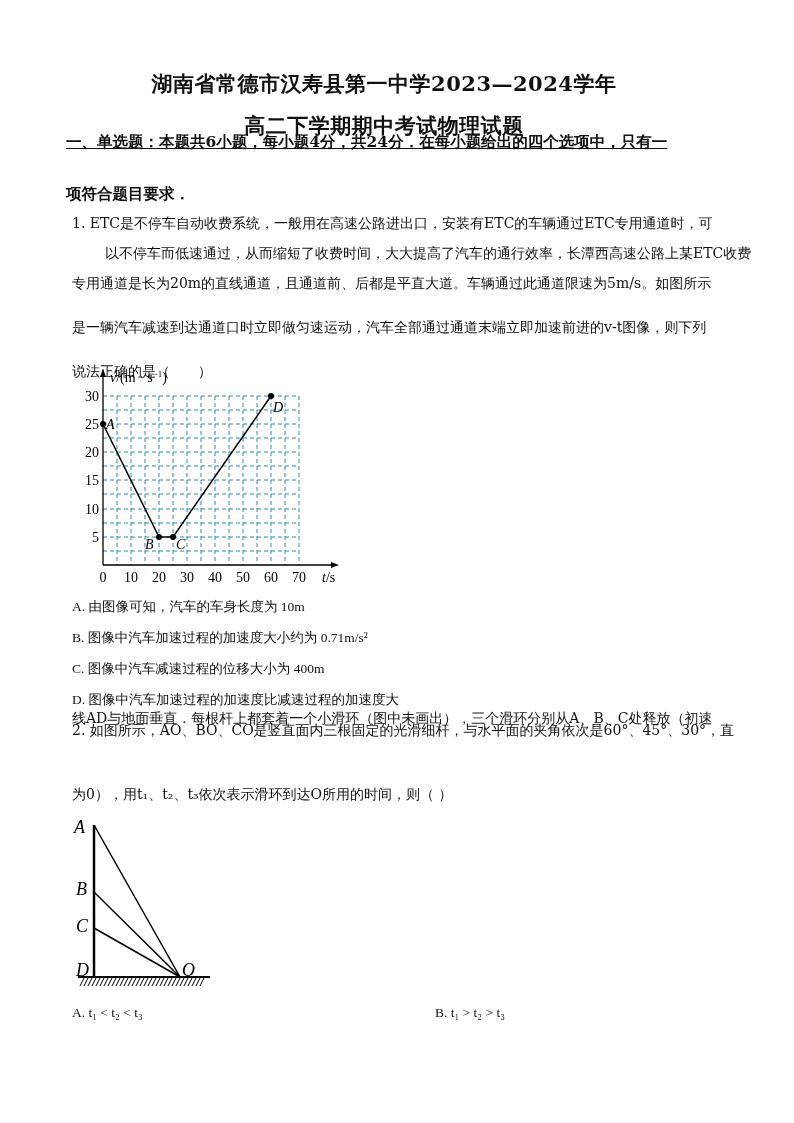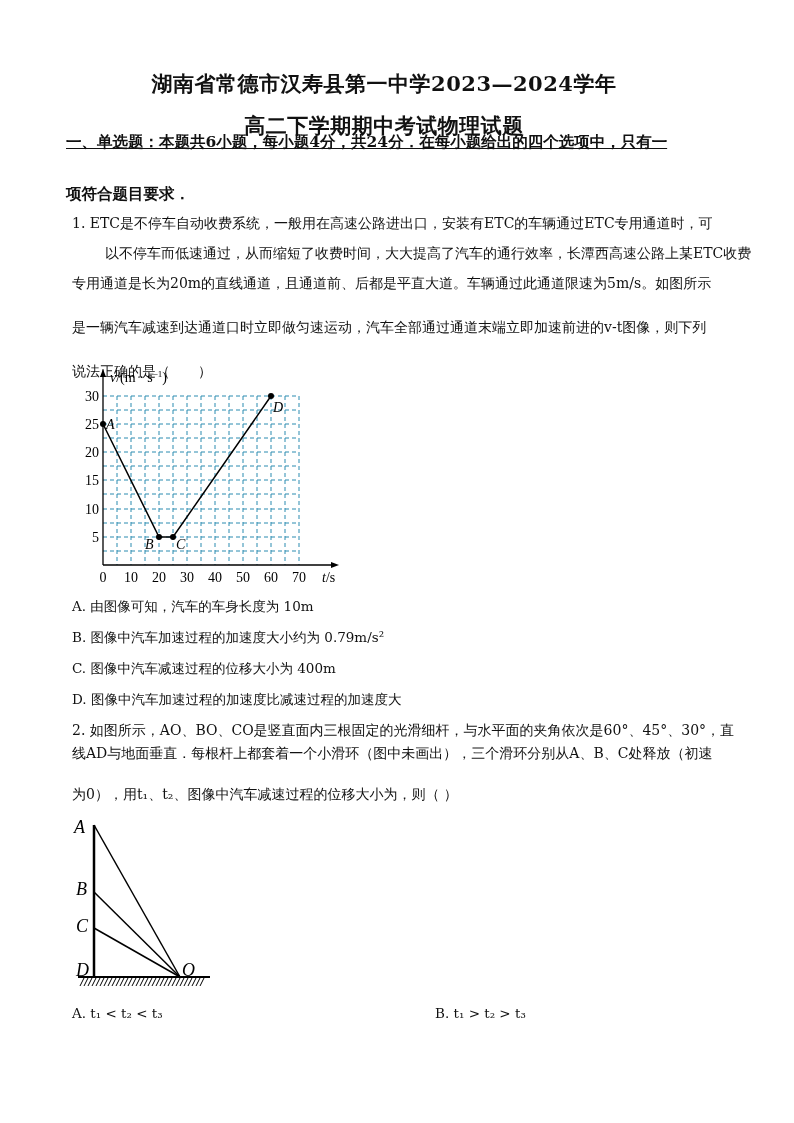--- a/index.html
+++ b/index.html
@@ -2,21 +2,21 @@
 <html><head>
 <meta charset="utf-8">
 <style>
   html, body { margin: 0; padding: 0; background: #ffffff; }
   body { width: 794px; height: 1123px; position: relative; overflow: hidden;
          font-family: "DejaVu Serif", "Liberation Serif", serif; color: #111; }
   .abs { position: absolute; }
   .title { left: 0; width: 768px; text-align: center; font-weight: bold; font-size: 21px; letter-spacing: 0.5px; }
   .section { left: 66px; font-weight: bold; font-size: 15.5px; }
   .line { left: 72px; font-size: 14px; white-space: nowrap; }
-  .opt { left: 72px; font-size: 13.5px; white-space: nowrap; }
+  .opt { left: 72px; font-size: 13.5px; white-space: nowrap; font-family: Liberation Serif, serif; }
   svg text { font-family: "Liberation Serif", "DejaVu Serif", serif; }
 </style>
 </head>
 <body>
 
 <div class="abs title" style="top:70px;">湖南省常德市汉寿县第一中学2023—2024学年</div>
 <div class="abs title" style="top:112px;">高二下学期期中考试物理试题</div>
 
 <div class="abs section" style="top:132px;text-decoration:underline;">一、单选题：本题共6小题，每小题4分，共24分．在每小题给出的四个选项中，只有一</div>
 <div class="abs section" style="top:184px;">项符合题目要求．</div>
@@ -102,29 +102,29 @@
   <g font-size="14" font-style="italic" fill="#000">
     <text x="106" y="429">A</text>
     <text x="145" y="549">B</text>
     <text x="176" y="549">C</text>
     <text x="273" y="412">D</text>
   </g>
 </svg>
 
 <div>
   <div class="abs opt" style="top:598px;">A.  由图像可知，汽车的车身长度为 10m</div>
-  <div class="abs opt" style="top:629px;">B.  图像中汽车加速过程的加速度大小约为 0.79m/s²</div>
+  <div class="abs opt" style="top:629px;">B.  图像中汽车加速过程的加速度大小约为 0.71m/s²</div>
   <div class="abs opt" style="top:660px;">C.  图像中汽车减速过程的位移大小为 400m</div>
   <div class="abs opt" style="top:691px;">D.  图像中汽车加速过程的加速度比减速过程的加速度大</div>
 </div>
 
 <div>
   <div class="abs line" style="top:722px;">2. 如图所示，AO、BO、CO是竖直面内三根固定的光滑细杆，与水平面的夹角依次是60°、45°、30°，直</div>
-  <div class="abs line" style="top:745px;">线AD与地面垂直．每根杆上都套着一个小滑环（图中未画出），三个滑环分别从A、B、C处释放（初速</div>
-  <div class="abs line" style="top:786px;">为0），用t₁、t₂、图像中汽车减速过程的位移大小为，则（ ）</div>
+  <div class="abs line" style="top:710px;">线AD与地面垂直．每根杆上都套着一个小滑环（图中未画出），三个滑环分别从A、B、C处释放（初速</div>
+  <div class="abs line" style="top:786px;">为0），用t₁、t₂、t₃依次表示滑环到达O所用的时间，则（ ）</div>
 </div>
 
 <svg class="abs" style="left:60px; top:812px;" width="170" height="185" viewBox="60 812 170 185">
 
   <line x1="94" y1="825" x2="94" y2="977" stroke="#000" stroke-width="2.5"></line>
 
   <line x1="78" y1="977" x2="210" y2="977" stroke="#000" stroke-width="2"></line>
   <g stroke="#000" stroke-width="1">
     <line x1="84" y1="978" x2="80" y2="986"></line>
       <line x1="88" y1="978" x2="84" y2="986"></line>

